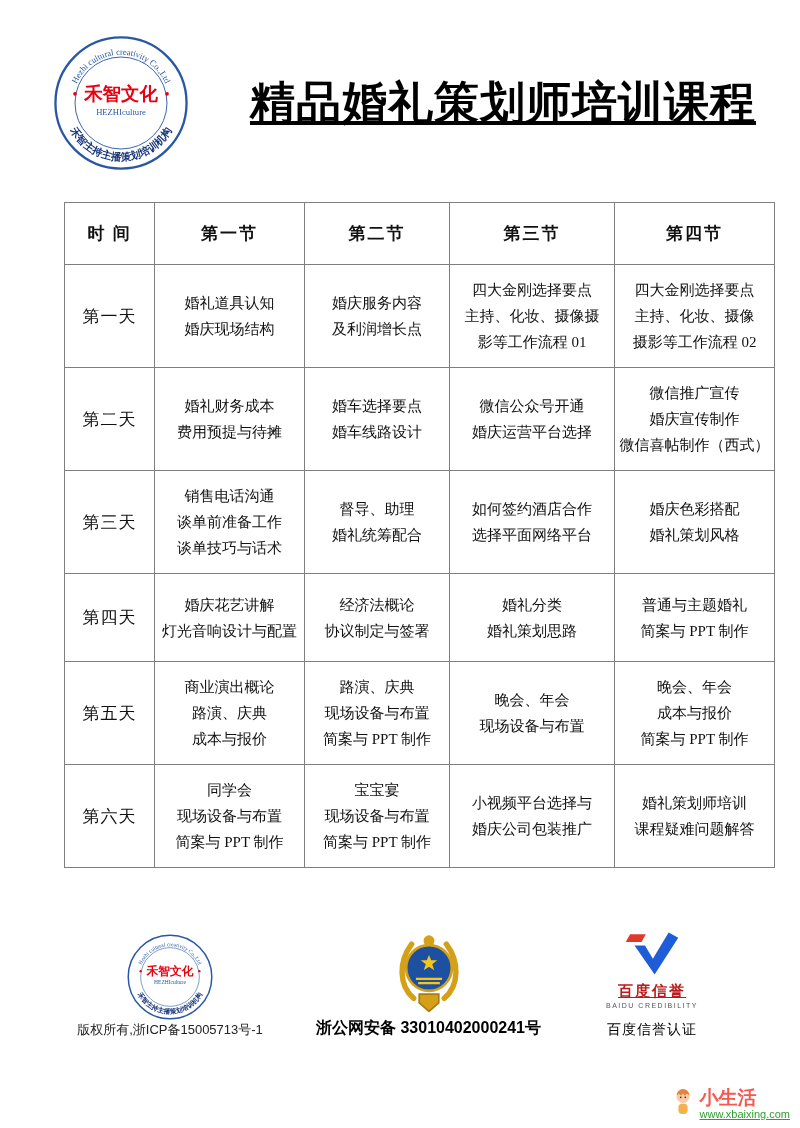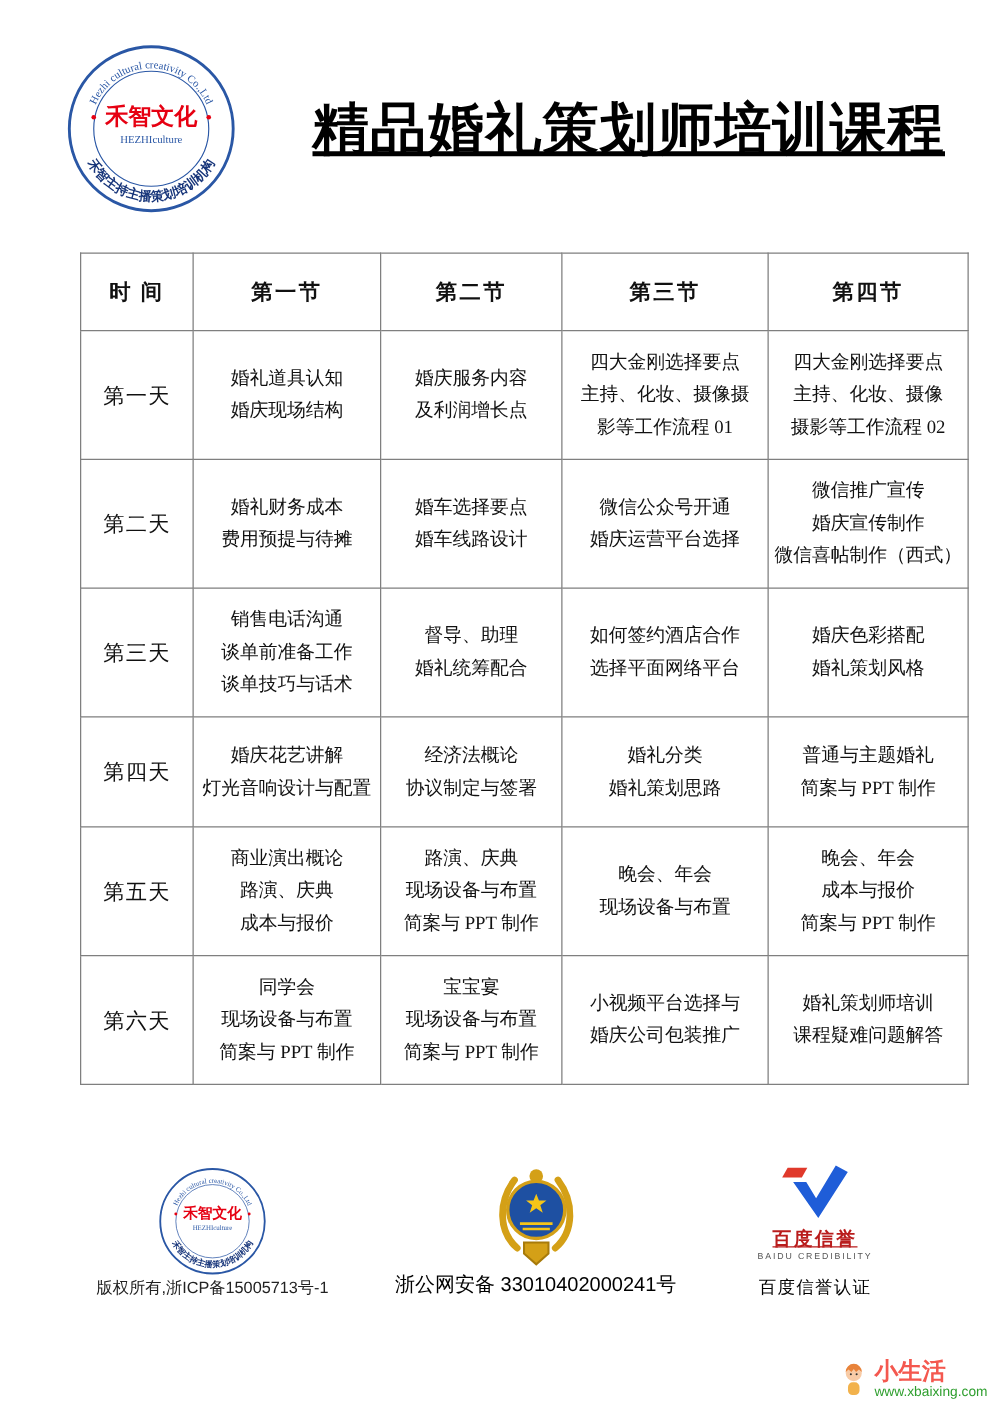--- a/index.html
+++ b/index.html
@@ -26,30 +26,30 @@
   .page-footer { display:flex; justify-content:space-between; align-items:flex-end; padding:0 58px 0 45px; margin-top:60px; }
   .footer-col { display:flex; flex-direction:column; align-items:center; justify-content:flex-end; }
   .footer-col.company { width:250px; }
   .footer-col.police  { width:240px; }
   .footer-col.baidu   { width:180px; }
   .logo-small { width:88px; height:88px; display:block; }
   .police-svg { width:70px; height:87px; display:block; }
   .baidu-svg  { width:56px; height:49px; display:block; }
   .caption { margin-top:0; white-space:nowrap; }
   .copyright { font-size:13px; color:#222; font-family:"Liberation Sans", sans-serif; }
-  .police-caption { font-size:16px; font-weight:normal; color:#000; font-family:"Liberation Sans", sans-serif; }
+  .police-caption { font-size:16px; font-weight:bold; color:#000; font-family:"Liberation Sans", sans-serif; }
   .baidu-name { margin-top:5px; font-size:15px; font-weight:bold; color:#b91c1c; letter-spacing:2px;text-decoration:underline; }
   .baidu-sub  { margin-top:1px; font-size:7px; color:#555; letter-spacing:1.5px; font-family:"Liberation Sans", sans-serif; }
   .baidu-cert { font-size:14px; color:#000; margin-top:12px; letter-spacing:1px;text-align:right; }
 
   
-  .watermark { position:absolute; right:10px; bottom:8px; display:flex; align-items:center; gap:5px; }
+  .watermark { position:absolute; right:10px; bottom:8px; display:flex; align-items:flex-start; gap:5px; }
   .mascot-svg { width:24px; height:30px; display:block; }
   .wm-name { display:block; color:#f4584f; font-weight:bold; font-size:19px; line-height:21px; font-family:"Liberation Sans", sans-serif; }
-  .wm-url  { display:block; color:#2e9e2e; font-size:11px; line-height:12px; font-family:"Liberation Sans", sans-serif; }
+  .wm-url  { display:block; color:#2e9e2e; font-size:11px; line-height:12px; font-family:"Liberation Sans", sans-serif;text-decoration:underline; }
 </style>
 </head>
 <body>
 
 <div class="page">
 
   <header class="page-header">
     <div class="logo-box">
       <svg class="logo-large" viewBox="0 0 120 120">
         <circle cx="60" cy="60" r="57" fill="#ffffff" stroke="#2a57a5" stroke-width="2"></circle>

